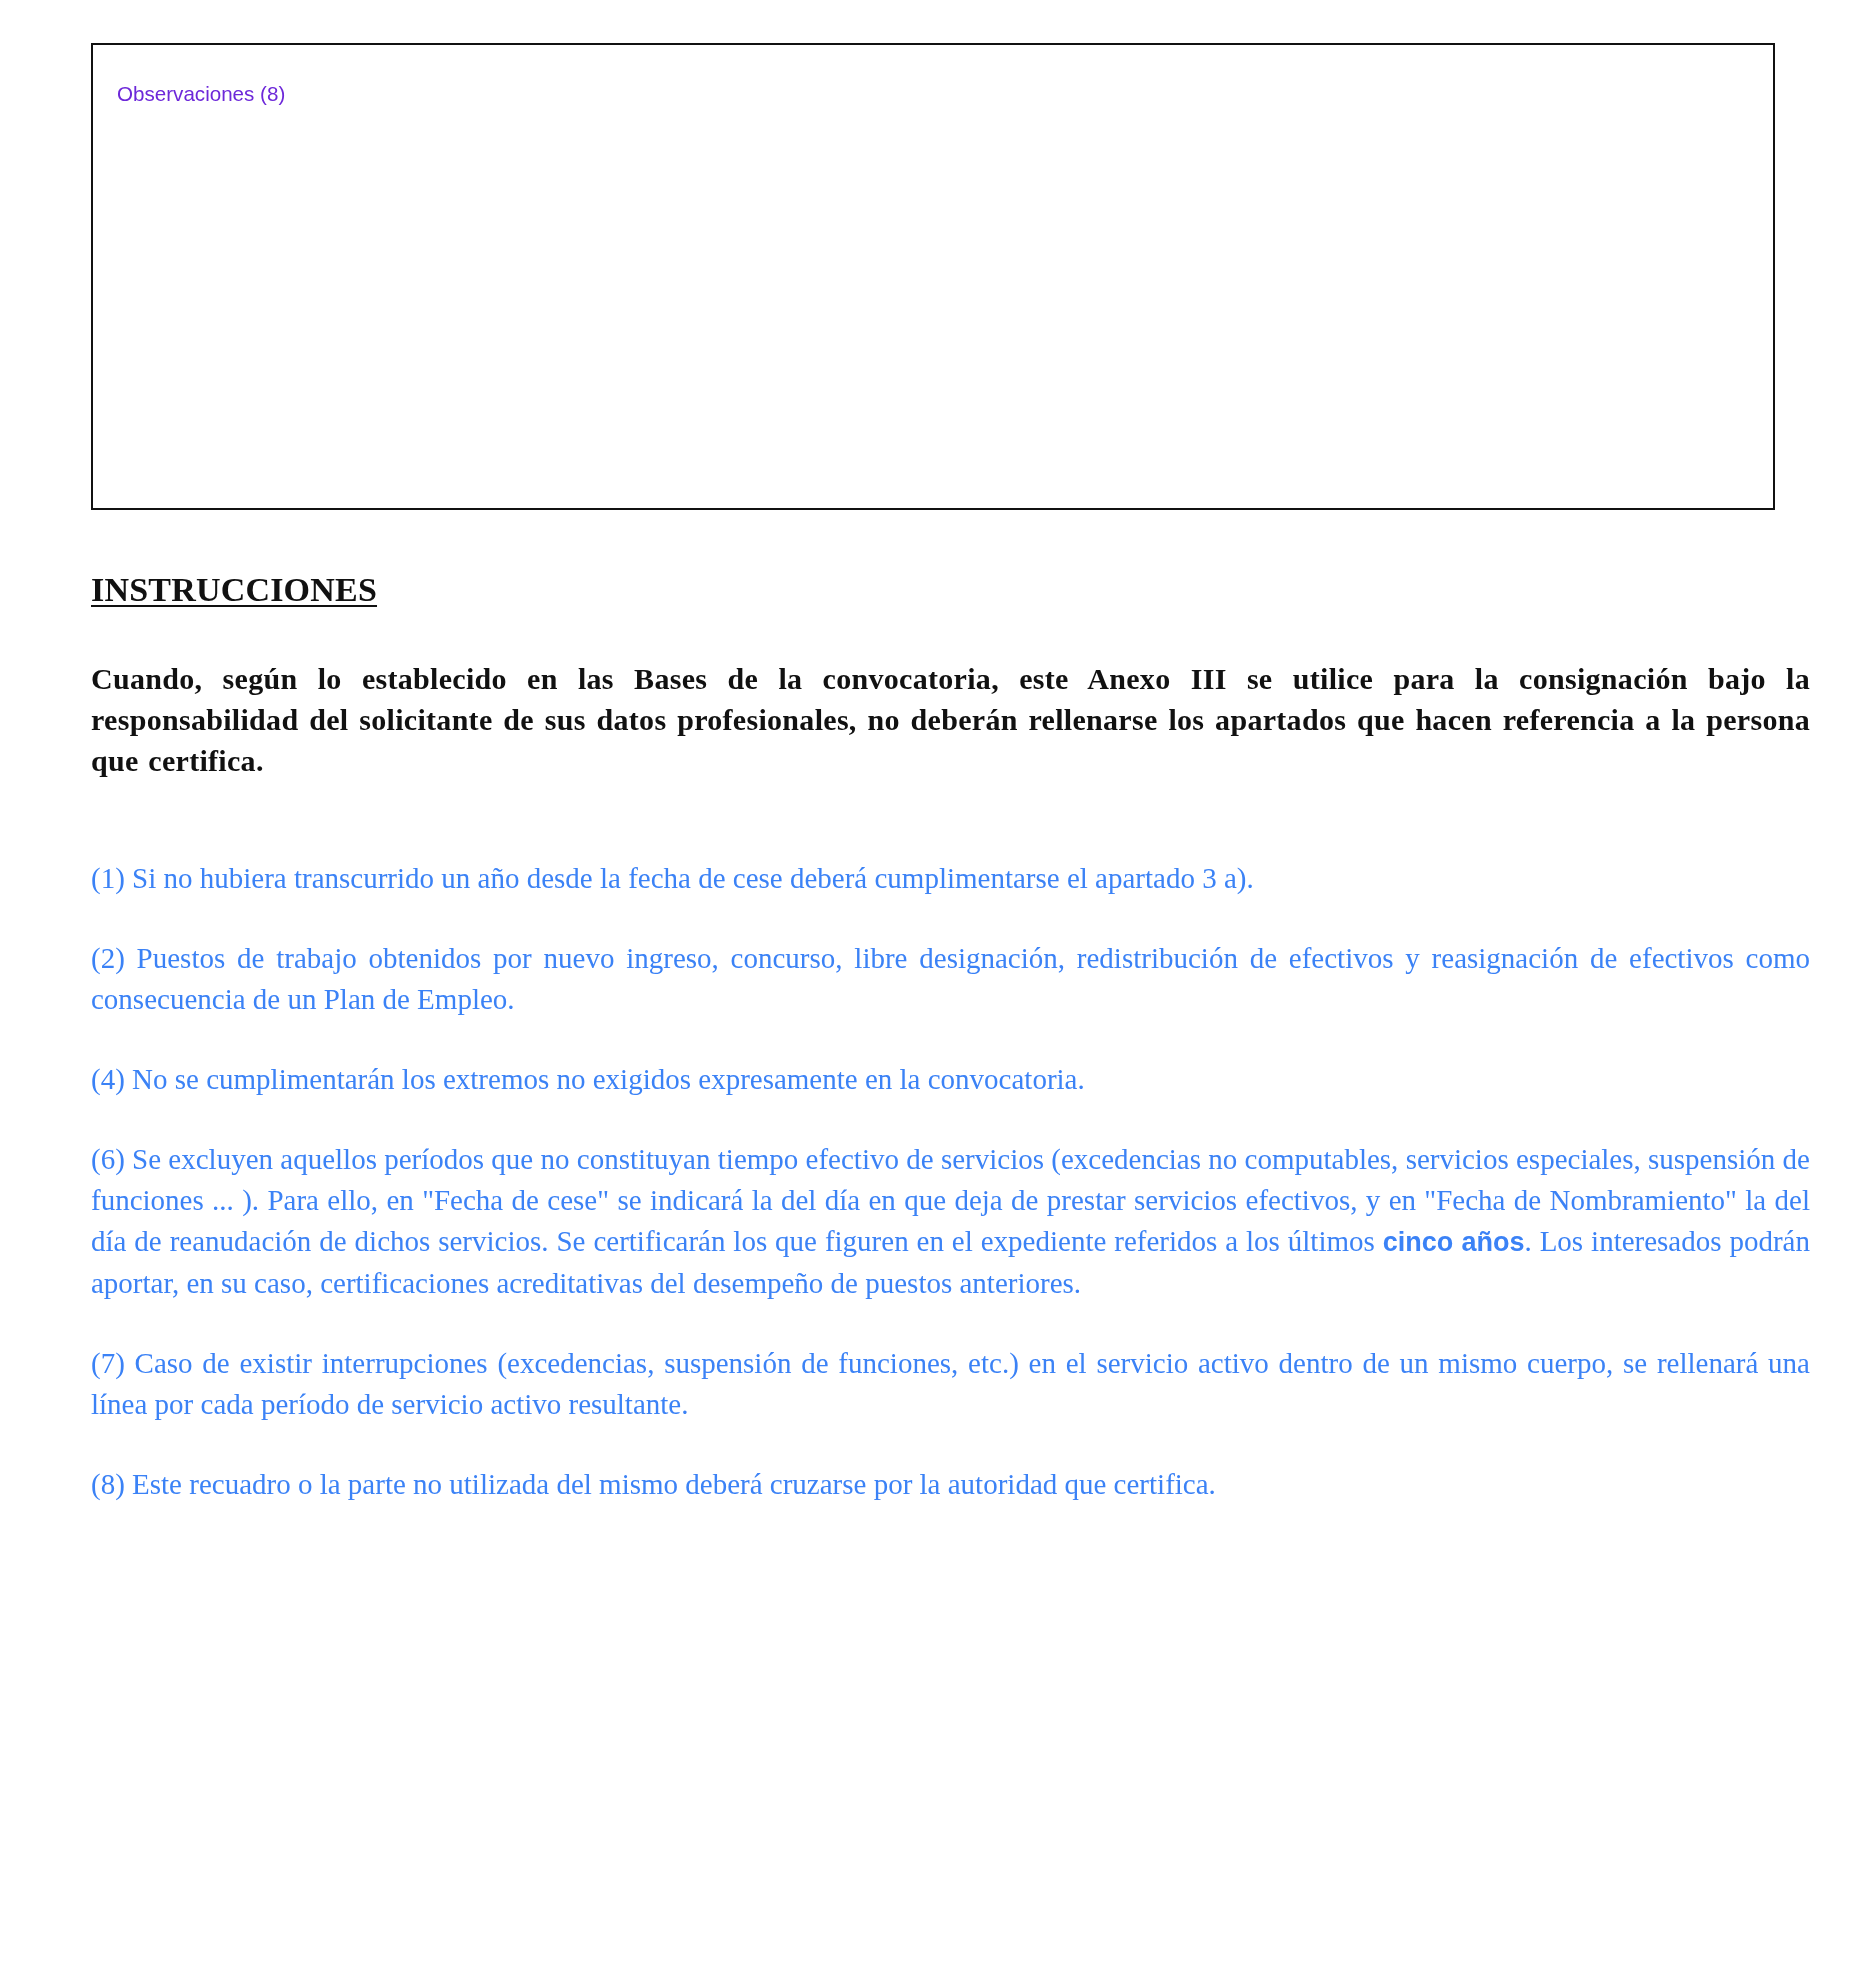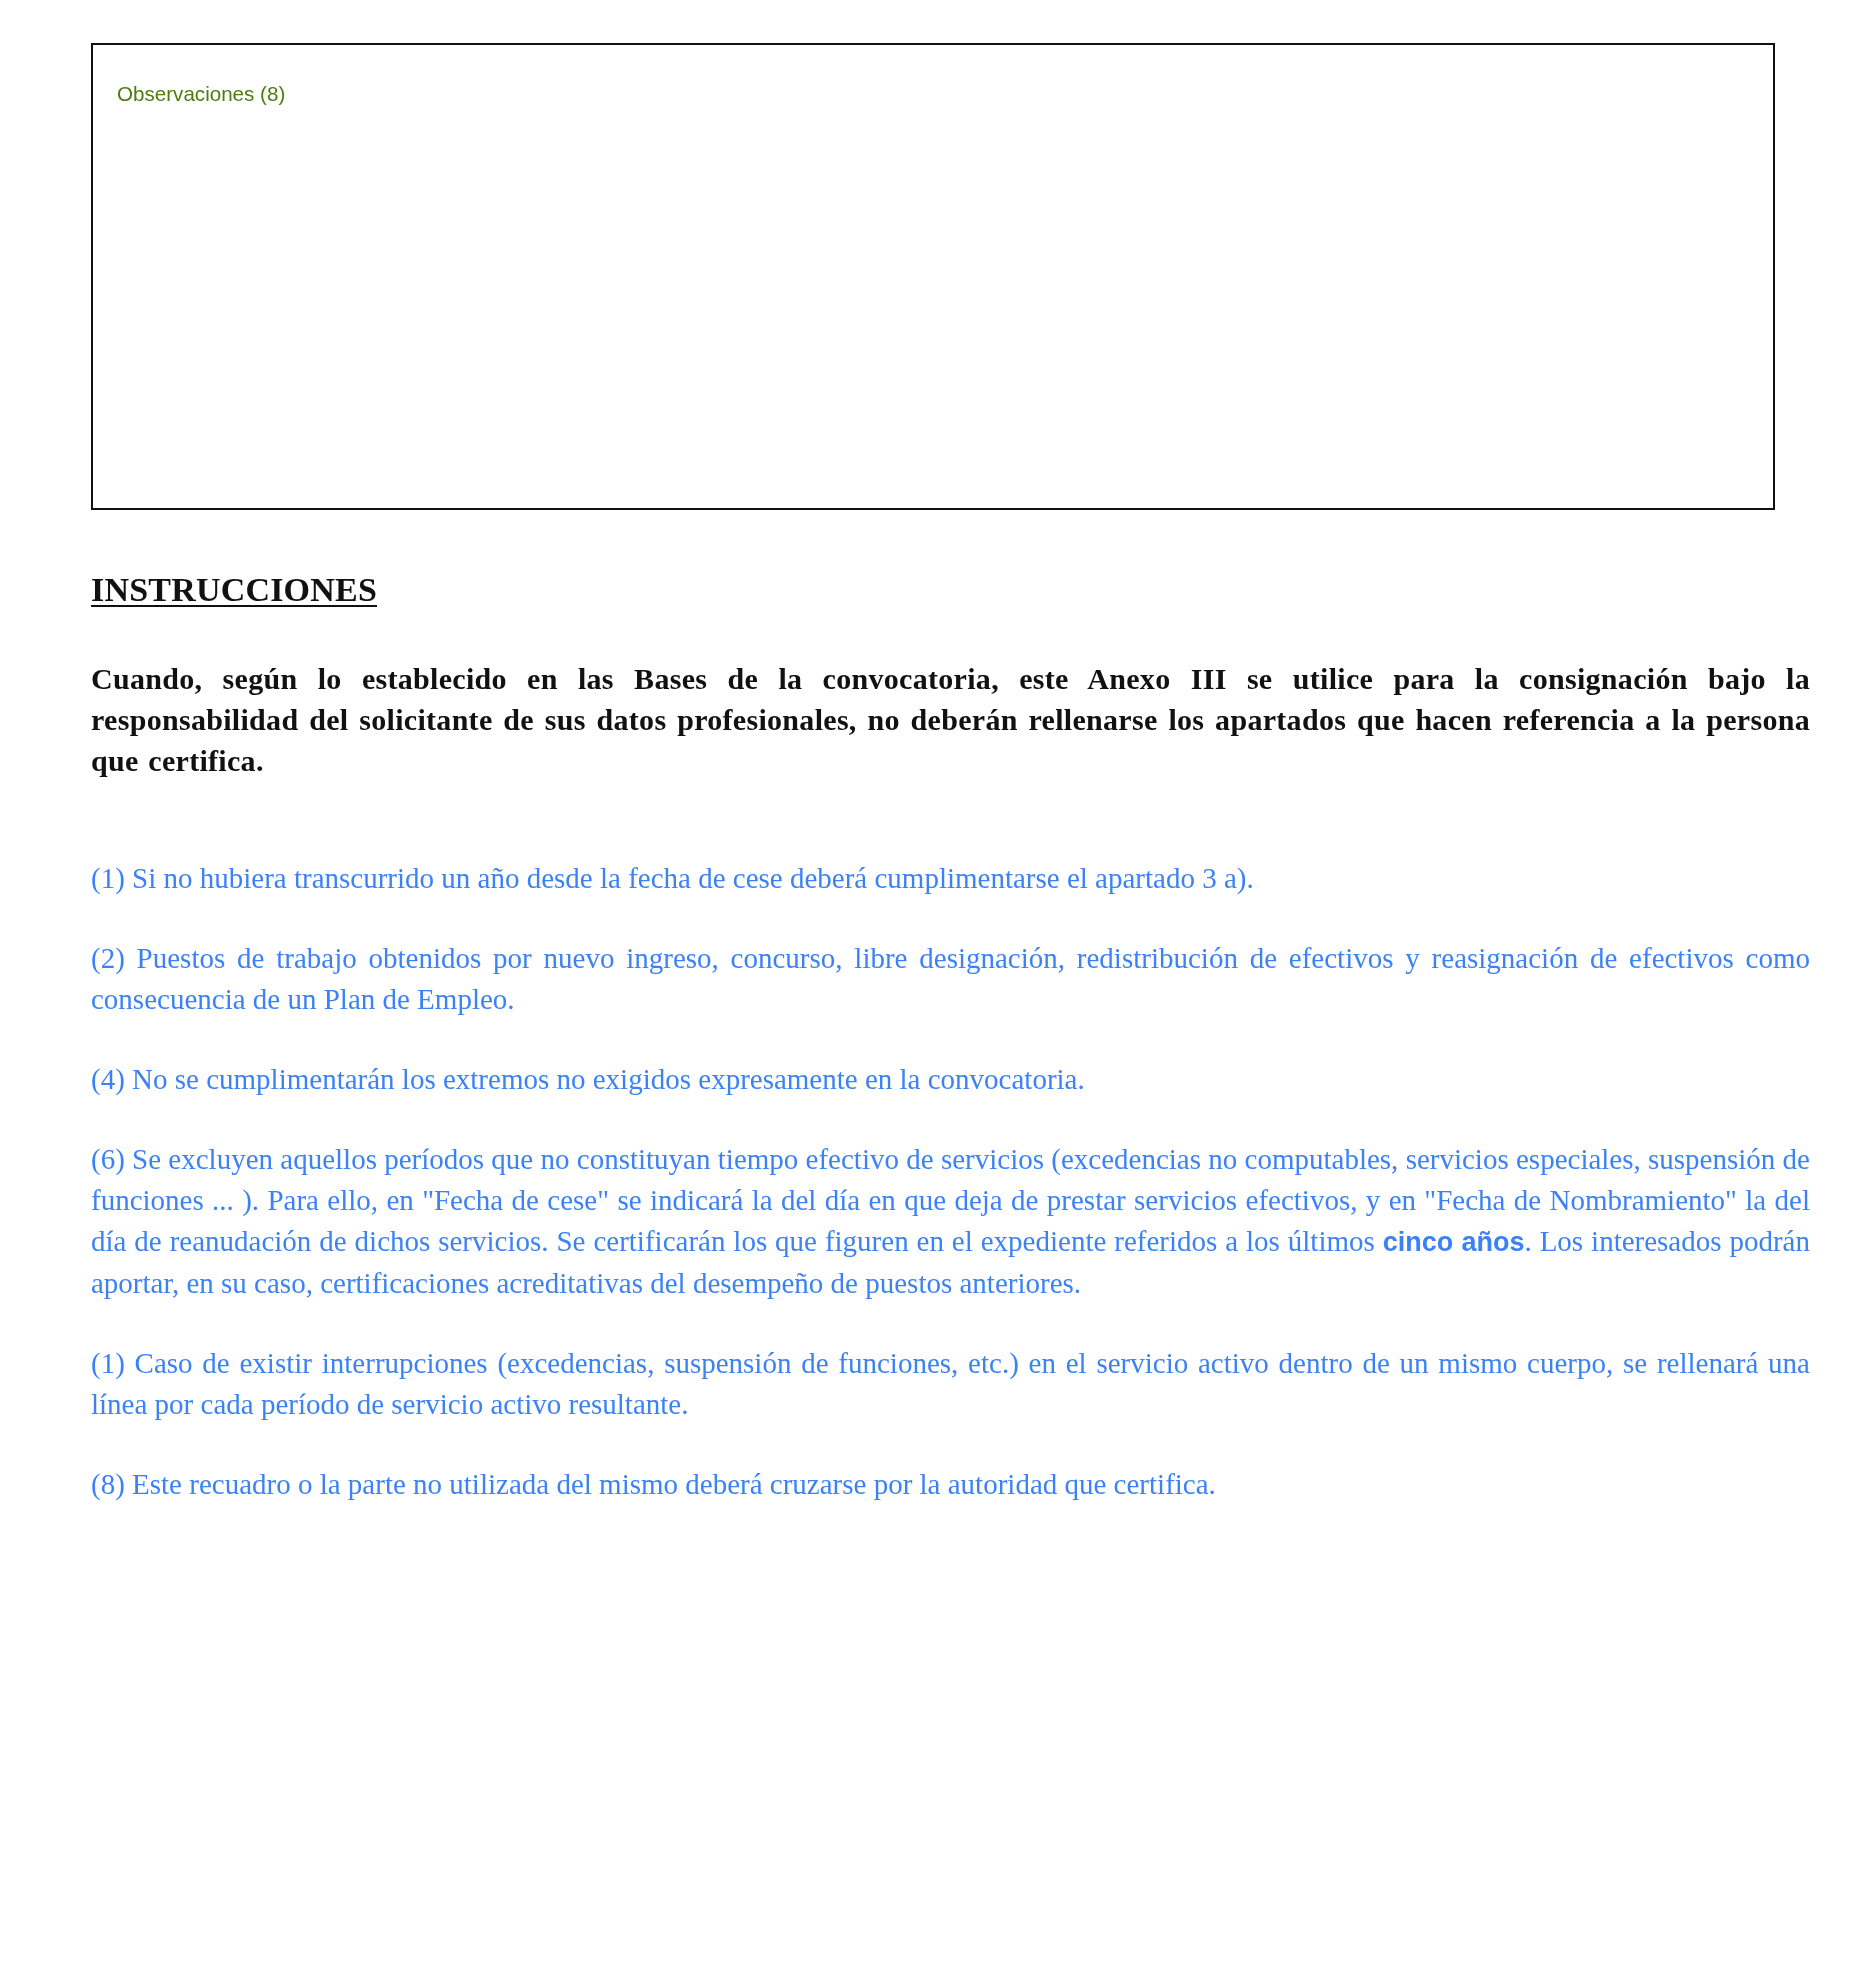--- a/index.html
+++ b/index.html
@@ -22,21 +22,21 @@
       height: 467px;
       border: 2.8px solid #111111;
       box-sizing: border-box;
     }
     .obs-label {
       position: absolute;
       left: 24px;
       top: 37px;
       font-family: "Liberation Sans", sans-serif;
       font-size: 20.6px;
-      color: #4d7c0f;
+      color: #6d28d9;
     }
     .obs-field {
       position: absolute;
       left: 19px;
       top: 75px;
       right: 19px;
       bottom: 19px;
       border: none;
       background: transparent;
       resize: none;
@@ -97,17 +97,17 @@
 <div class="instructions">
   <h2 class="heading">INSTRUCCIONES</h2>
 
   <p class="intro">Cuando, según lo establecido en las Bases de la convocatoria, este Anexo III se utilice para la consignación bajo la responsabilidad del solicitante de sus datos profesionales, no deberán rellenarse los apartados que hacen referencia a la persona que certifica.</p>
 
   <div class="notes">
     <p class="note">(1) Si no hubiera transcurrido un año desde la fecha de cese deberá cumplimentarse el apartado 3 a).</p>
     <p class="note">(2) Puestos de trabajo obtenidos por nuevo ingreso, concurso, libre designación, redistribución de efectivos y reasignación de efectivos como consecuencia de un Plan de Empleo.</p>
     <p class="note">(4) No se cumplimentarán los extremos no exigidos expresamente en la convocatoria.</p>
     <p class="note"><span>(6) Se excluyen aquellos períodos que no constituyan tiempo efectivo de servicios (excedencias no computables, servicios especiales, suspensión de funciones ... ). Para ello, en "Fecha de cese" se indicará la del día en que deja de prestar servicios efectivos, y en "Fecha de Nombramiento" la del día de reanudación de dichos servicios. Se certificarán los que figuren en el expediente referidos a los últimos </span><b>cinco años</b><span>. Los interesados podrán aportar, en su caso, certificaciones acreditativas del desempeño de puestos anteriores.</span></p>
-    <p class="note">(1) Caso de existir interrupciones (excedencias, suspensión de funciones, etc.) en el servicio activo dentro de un mismo cuerpo, se rellenará una línea por cada período de servicio activo resultante.</p>
+    <p class="note">(7) Caso de existir interrupciones (excedencias, suspensión de funciones, etc.) en el servicio activo dentro de un mismo cuerpo, se rellenará una línea por cada período de servicio activo resultante.</p>
     <p class="note">(8) Este recuadro o la parte no utilizada del mismo deberá cruzarse por la autoridad que certifica.</p>
   </div>
 </div>
 
 
 </body></html>

